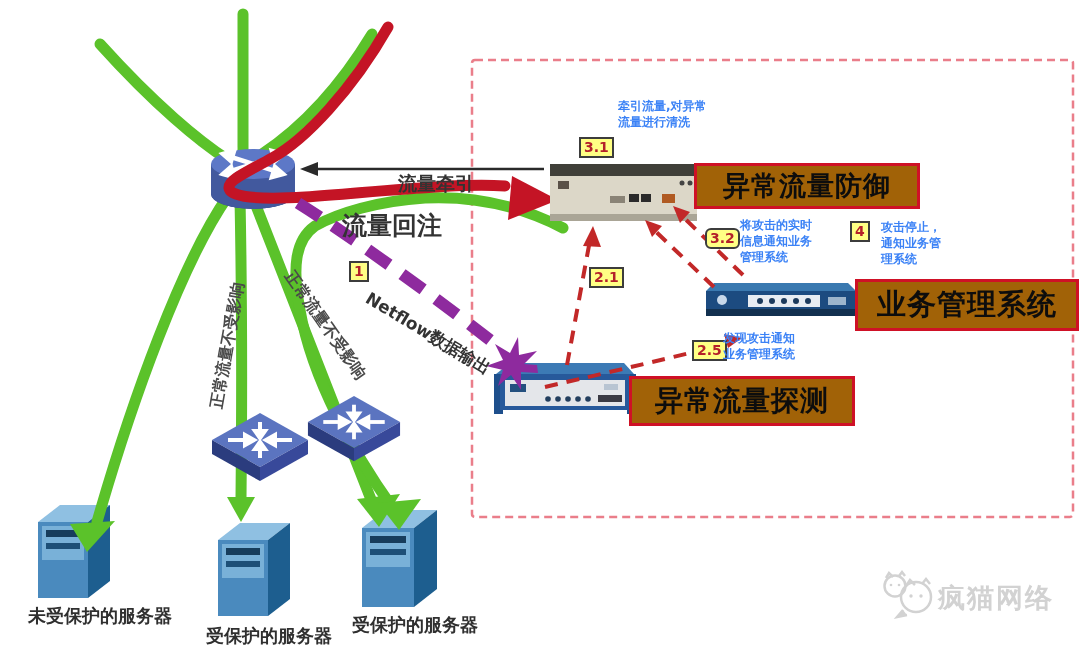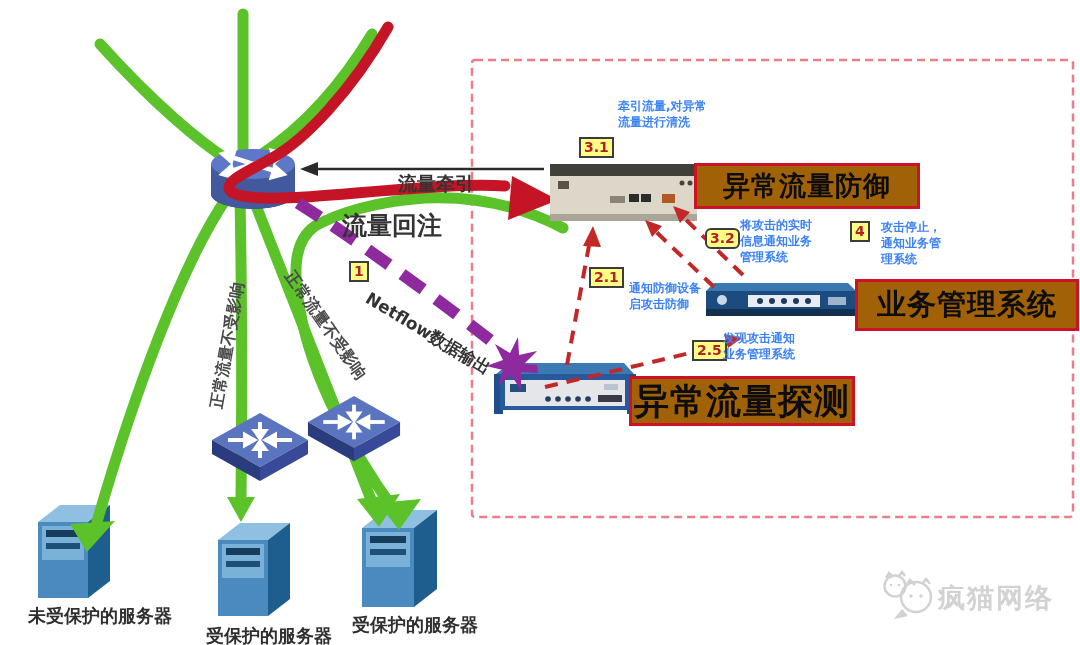--- a/index.html
+++ b/index.html
@@ -215,28 +215,26 @@
   <div class="badge" style="left:850px;top:221px;">4</div>
 
   <div class="step" style="left:618px;top:99px;">牵引流量,对异常
 流量进行清洗</div>
   <div class="step" style="left:740px;top:218px;">将攻击的实时
 信息通知业务
 管理系统</div>
   <div class="step" style="left:881px;top:220px;">攻击停止，
 通知业务管
 理系统</div>
-  <div class="step" style="left:629px;top:281px;">通知防御设备
-启攻击防御</div>
   <div class="step" style="left:723px;top:331px;">发现攻击通知
 业务管理系统</div>
 
   <div class="devbox" style="left:694px;top:163px;width:220px;height:40px;font-size:27px;">异常流量防御</div>
   <div class="devbox" style="left:855px;top:279px;width:218px;height:46px;font-size:29px;">业务管理系统</div>
-  <div class="devbox" style="left:629px;top:376px;width:220px;height:44px;font-size:35px;">异常流量探测</div>
+  <div class="devbox" style="left:629px;top:376px;width:220px;height:44px;font-size:28px;">异常流量探测</div>
 
   <div class="srvlbl" style="left:20px;top:604px;width:160px;">未受保护的服务器</div>
   <div class="srvlbl" style="left:194px;top:624px;width:150px;">受保护的服务器</div>
   <div class="srvlbl" style="left:340px;top:613px;width:150px;">受保护的服务器</div>
 
   <div class="watermark">疯猫网络</div>
 
 </div>
 
 </body></html>

